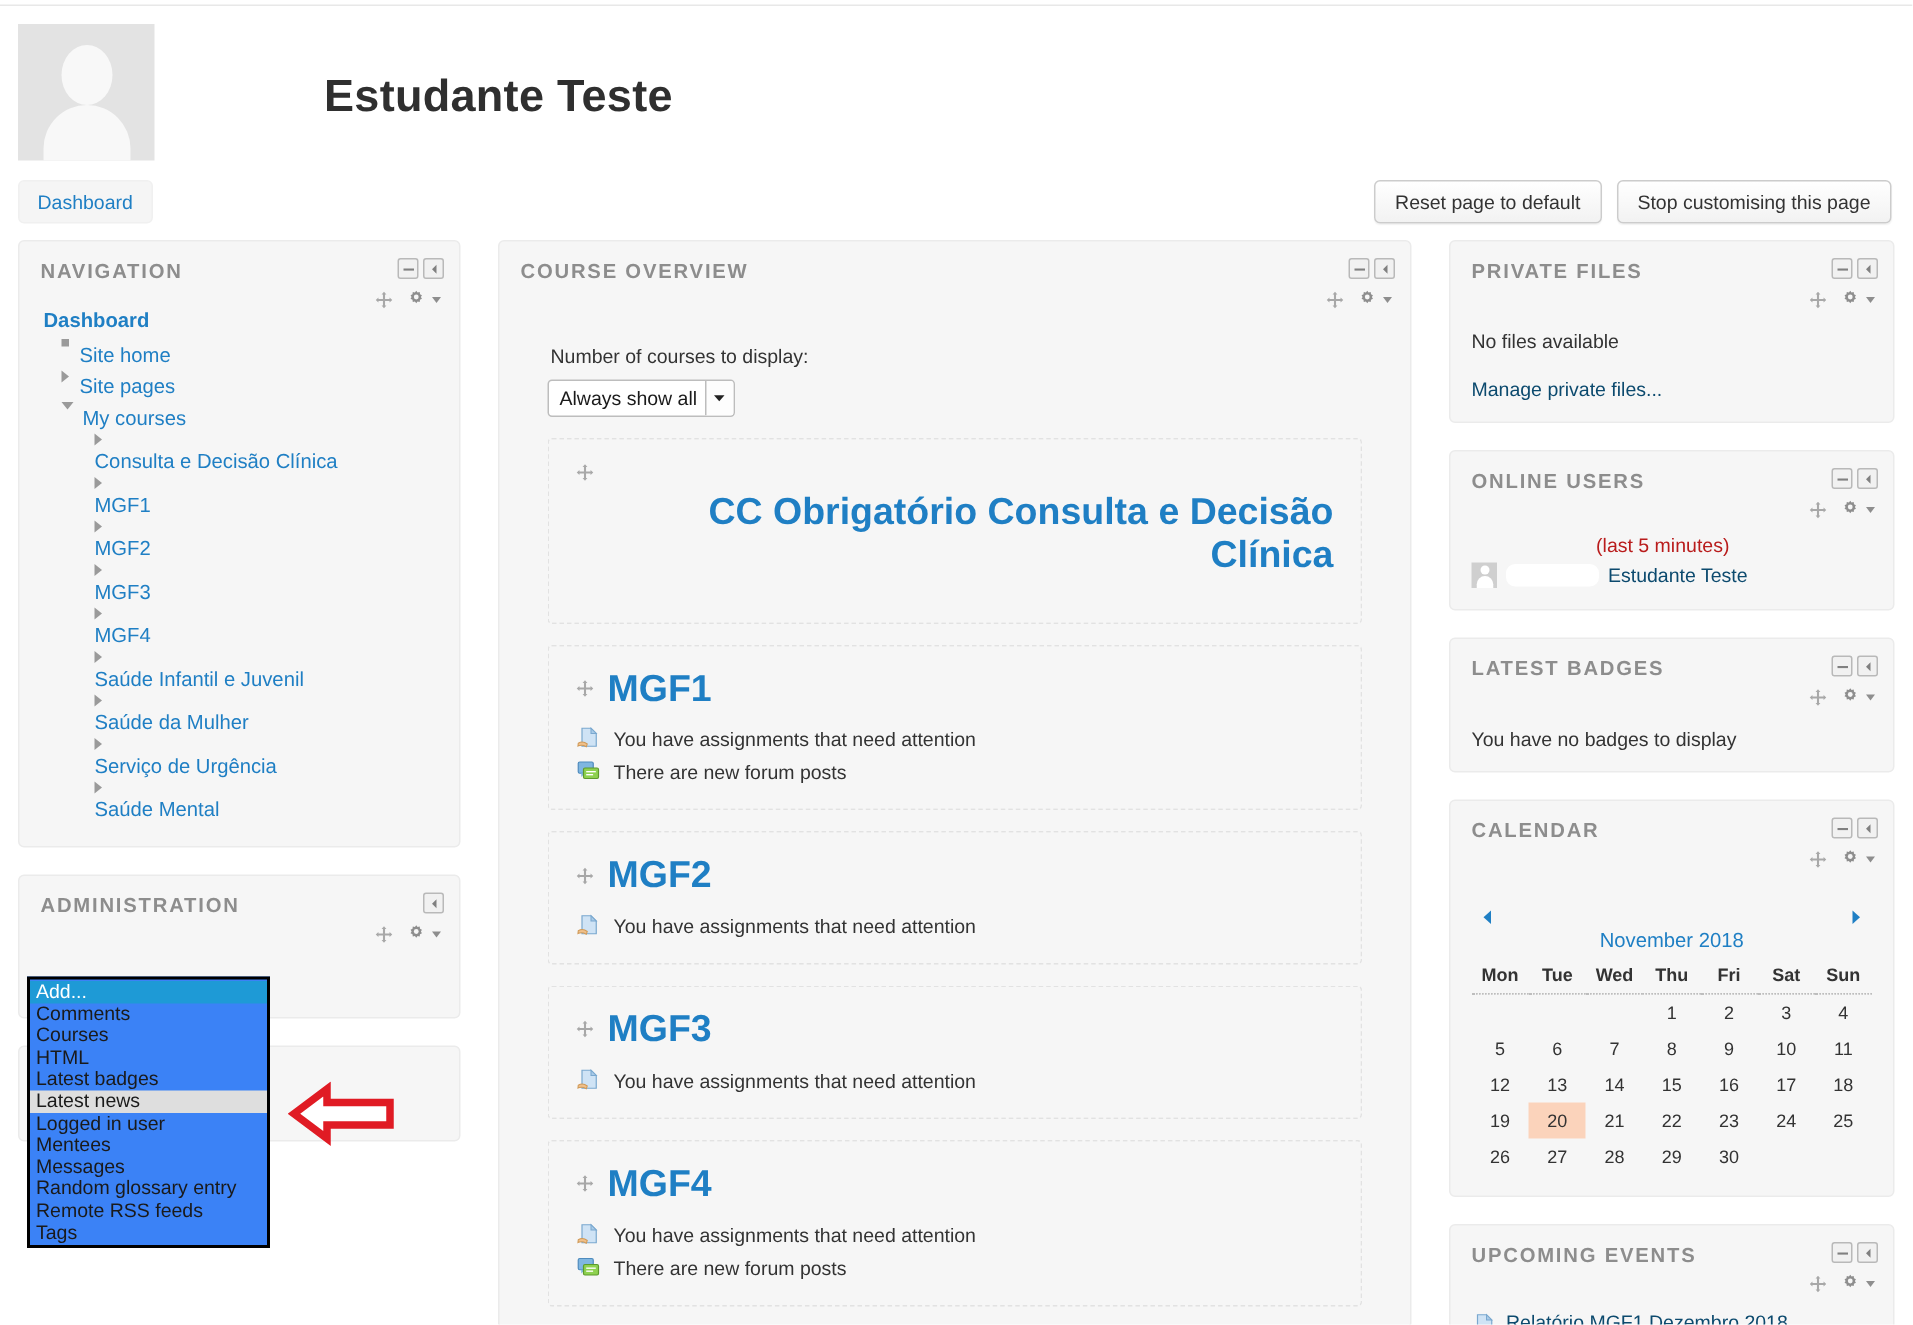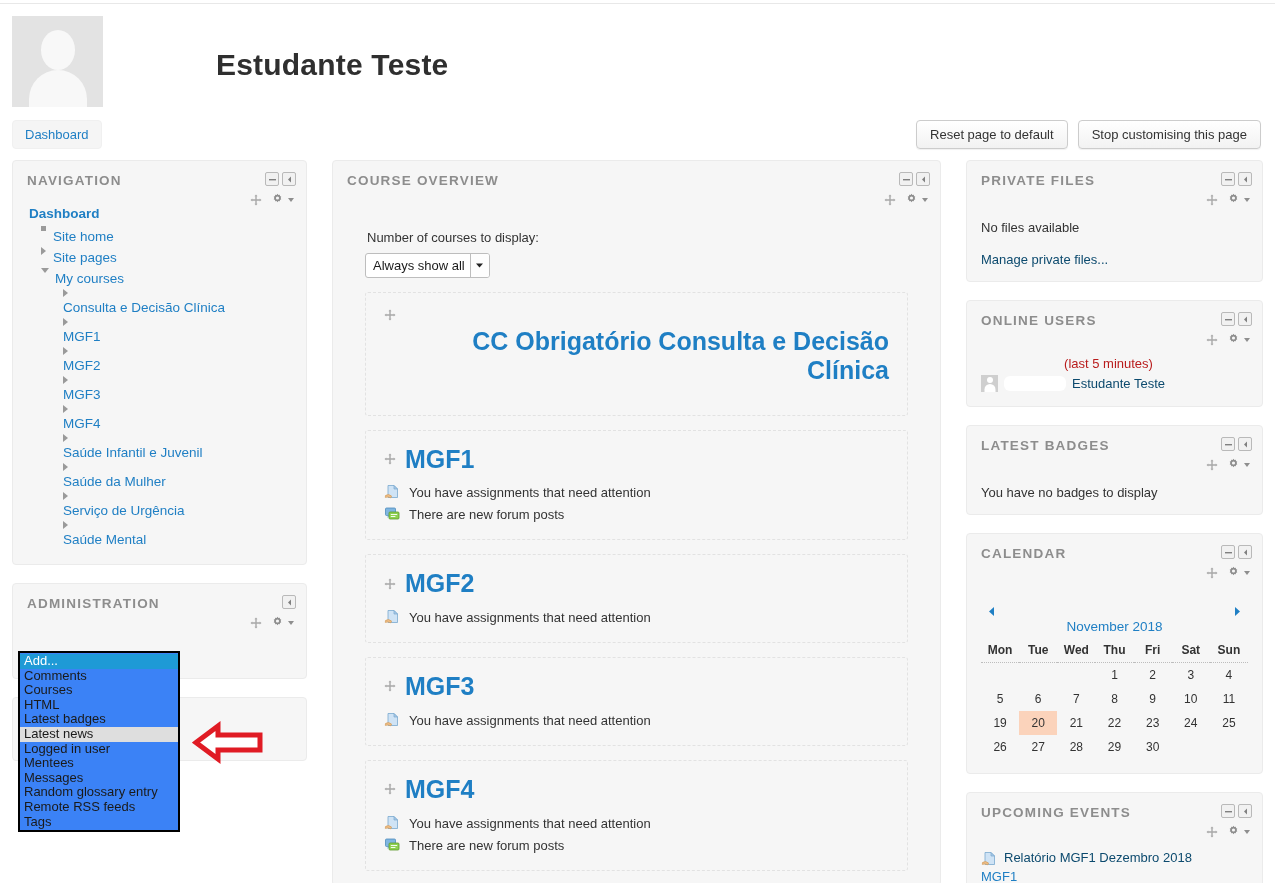--- a/index.html
+++ b/index.html
@@ -655,20 +655,29 @@
                 <tr>
                   <td class="">5</td>
                   <td class="">6</td>
                   <td class="">7</td>
                   <td class="evt">8</td>
                   <td class="">9</td>
                   <td class="wknd">10</td>
                   <td class="wknd">11</td>
                 </tr>
                 <tr>
+                  <td class="">12</td>
+                  <td class="">13</td>
+                  <td class="">14</td>
+                  <td class="">15</td>
+                  <td class="">16</td>
+                  <td class="wknd">17</td>
+                  <td class="wknd">18</td>
+                </tr>
+                <tr>
                   <td class="">19</td>
                   <td class="today">20</td>
                   <td class="">21</td>
                   <td class="">22</td>
                   <td class="">23</td>
                   <td class="wknd">24</td>
                   <td class="wknd">25</td>
                 </tr>
                 <tr>
                   <td class="">26</td>

